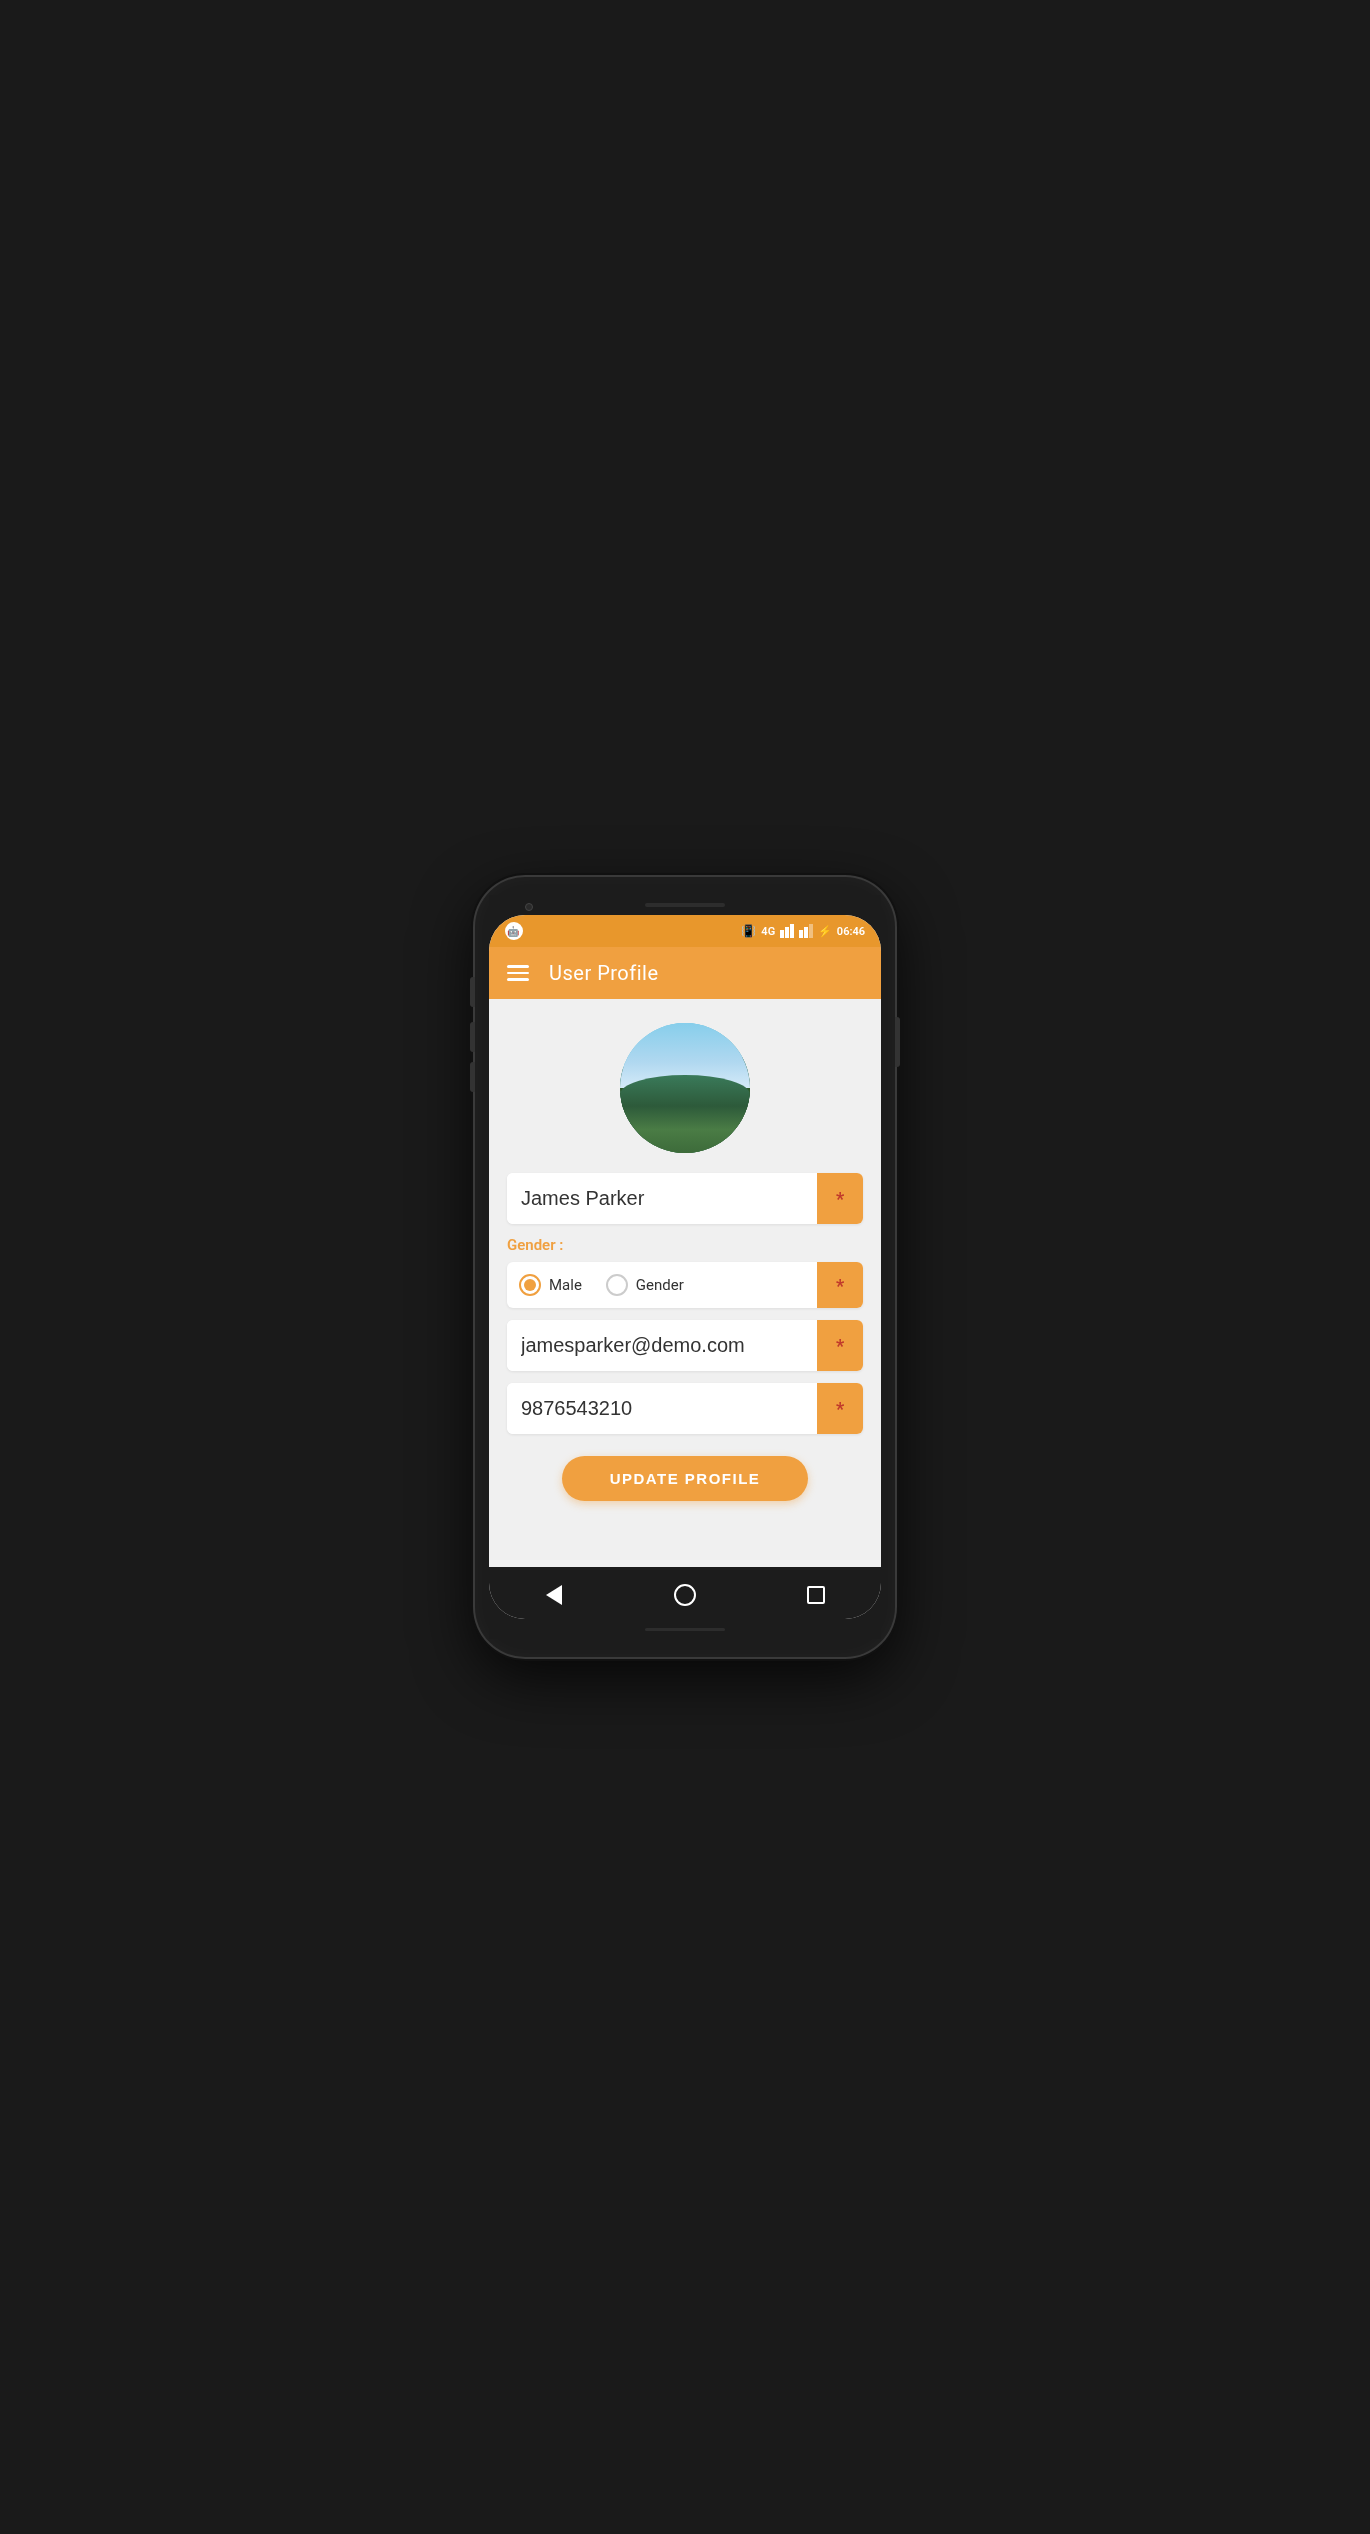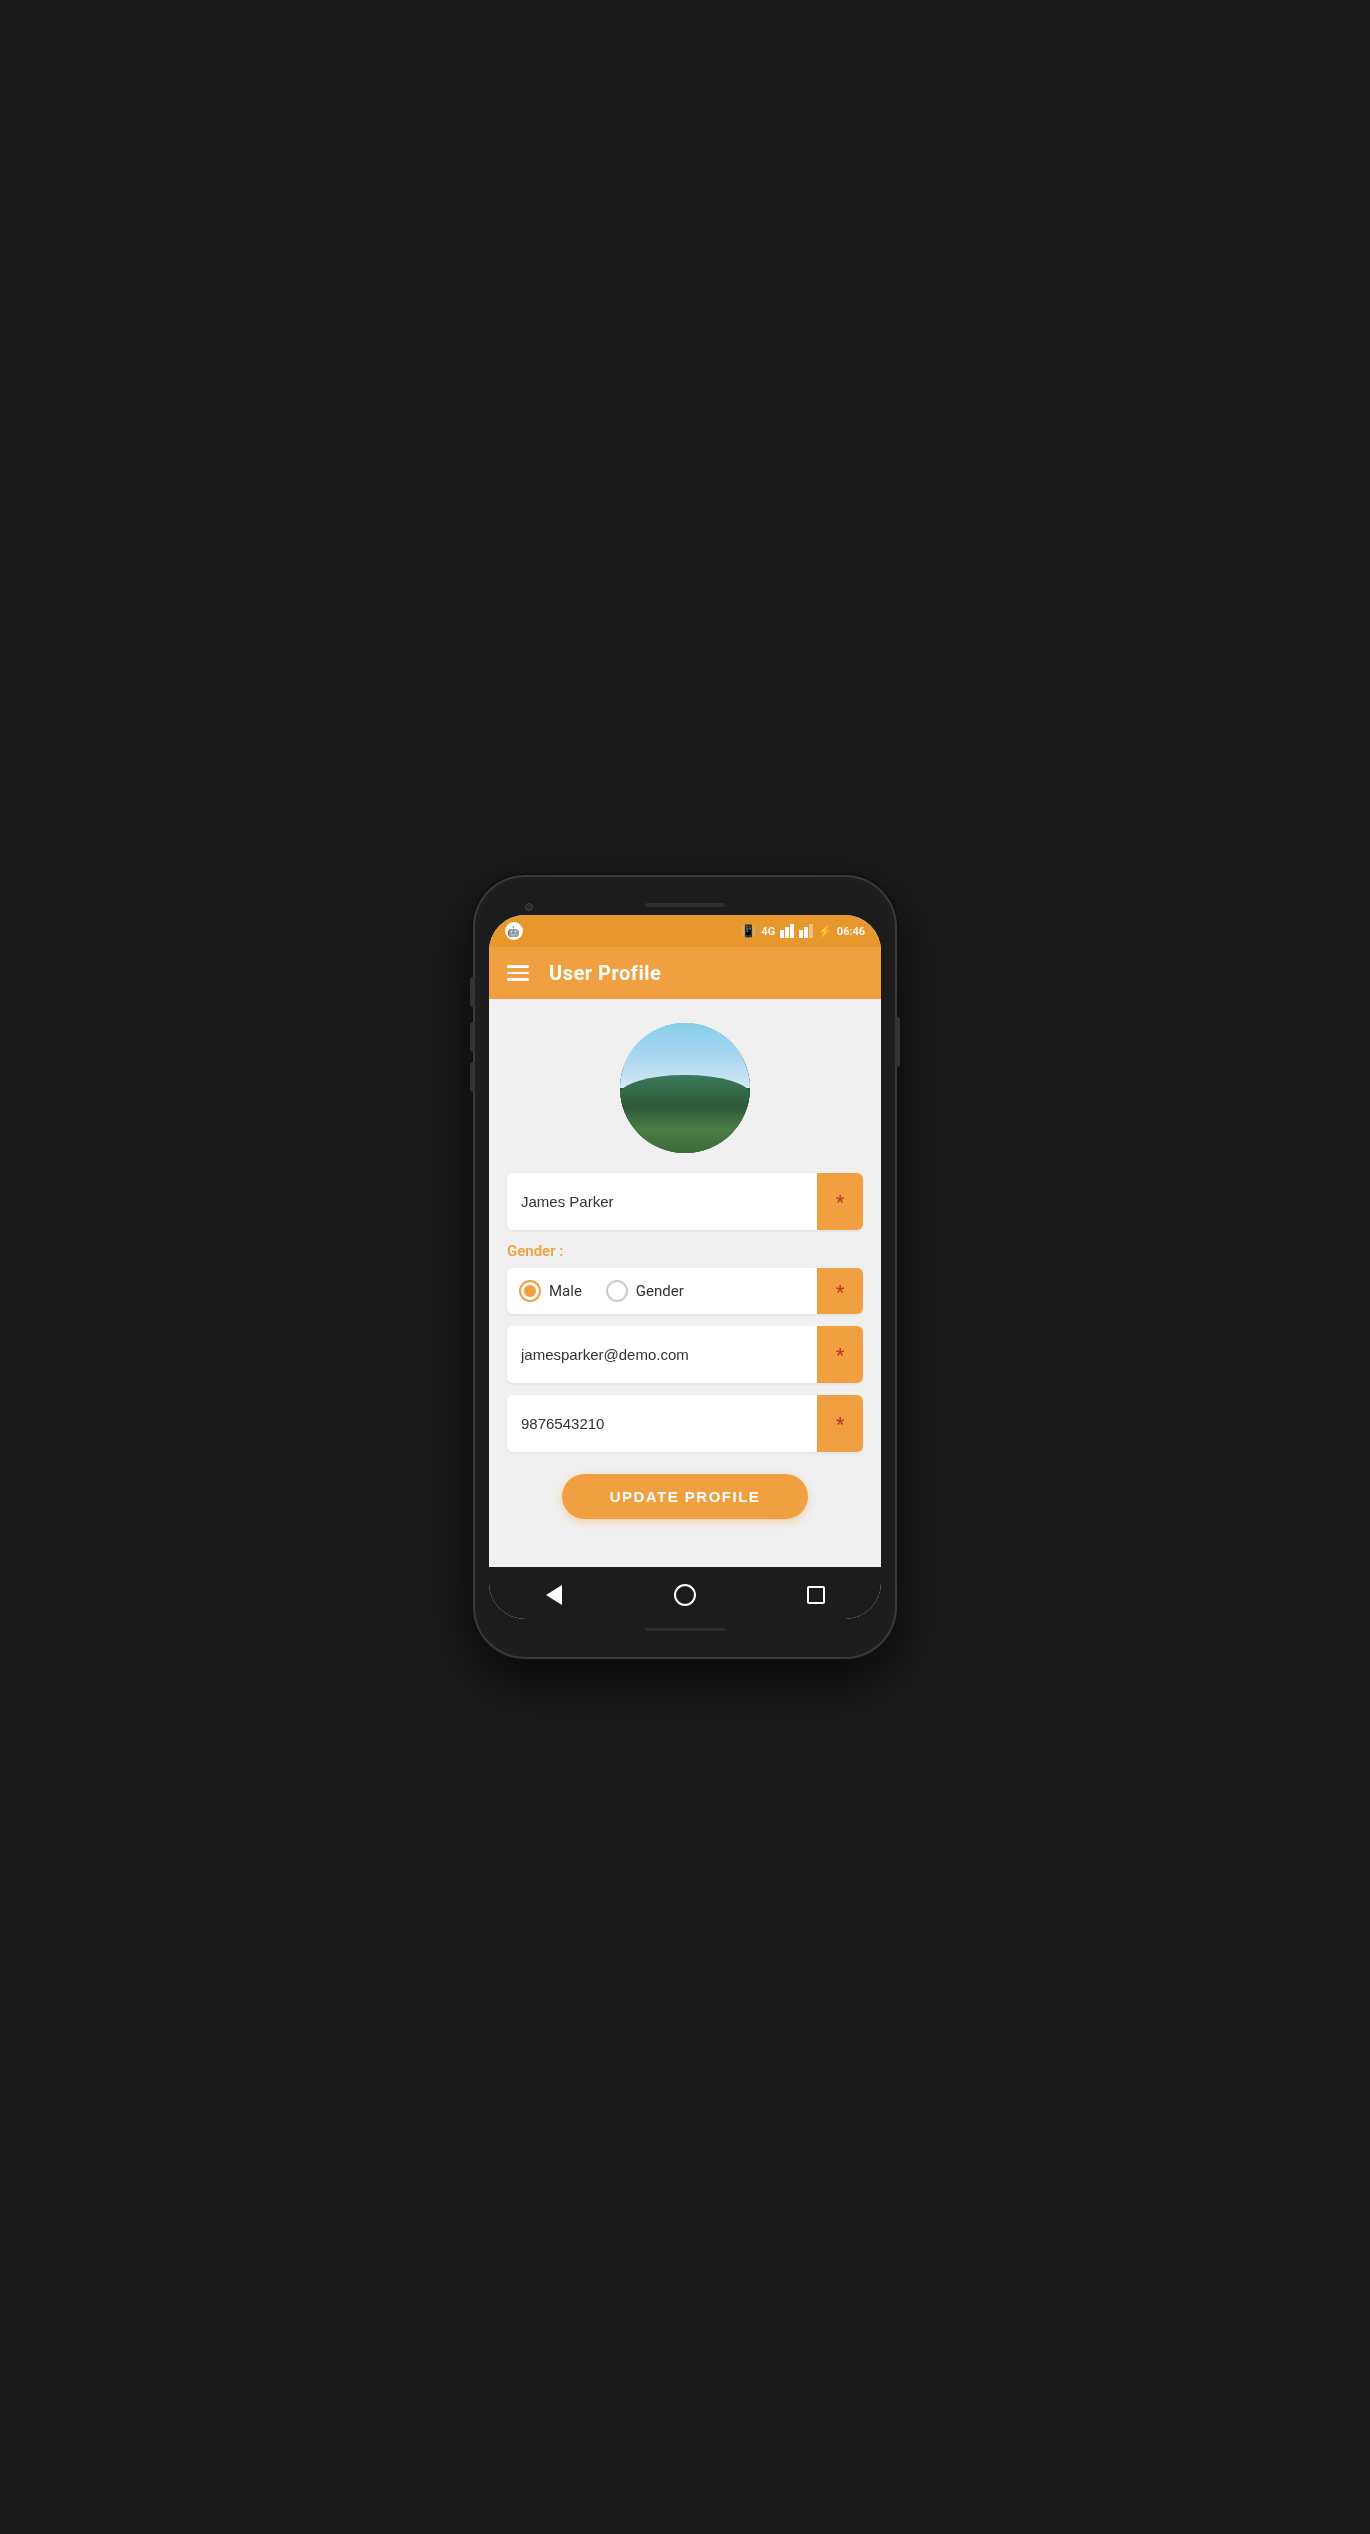--- a/index.html
+++ b/index.html
@@ -120,21 +120,21 @@
       display: block;
       width: 22px;
       height: 2.5px;
       background: white;
       border-radius: 2px;
     }
 
     .app-title {
       color: white;
       font-size: 20px;
-      font-weight: 700;
+      font-weight: 400;
       letter-spacing: 0.5px;
     }
 
     
     .content {
       flex: 1;
       background: #f0f0f0;
       overflow-y: auto;
       display: flex;
       flex-direction: column;
@@ -200,22 +200,22 @@
       background: white;
       border-radius: 6px;
       overflow: hidden;
       box-shadow: 0 1px 3px rgba(0,0,0,0.08);
     }
 
     .field-input {
       flex: 1;
       border: none;
       outline: none;
-      padding: 20px 14px;
-      font-size: 15px;
+      padding: 14px 14px;
+      font-size: 20px;
       color: #333;
       background: white;
     }
 
     .field-required {
       background: #f0a040;
       color: #c0392b;
       font-size: 18px;
       font-weight: bold;
       display: flex;

